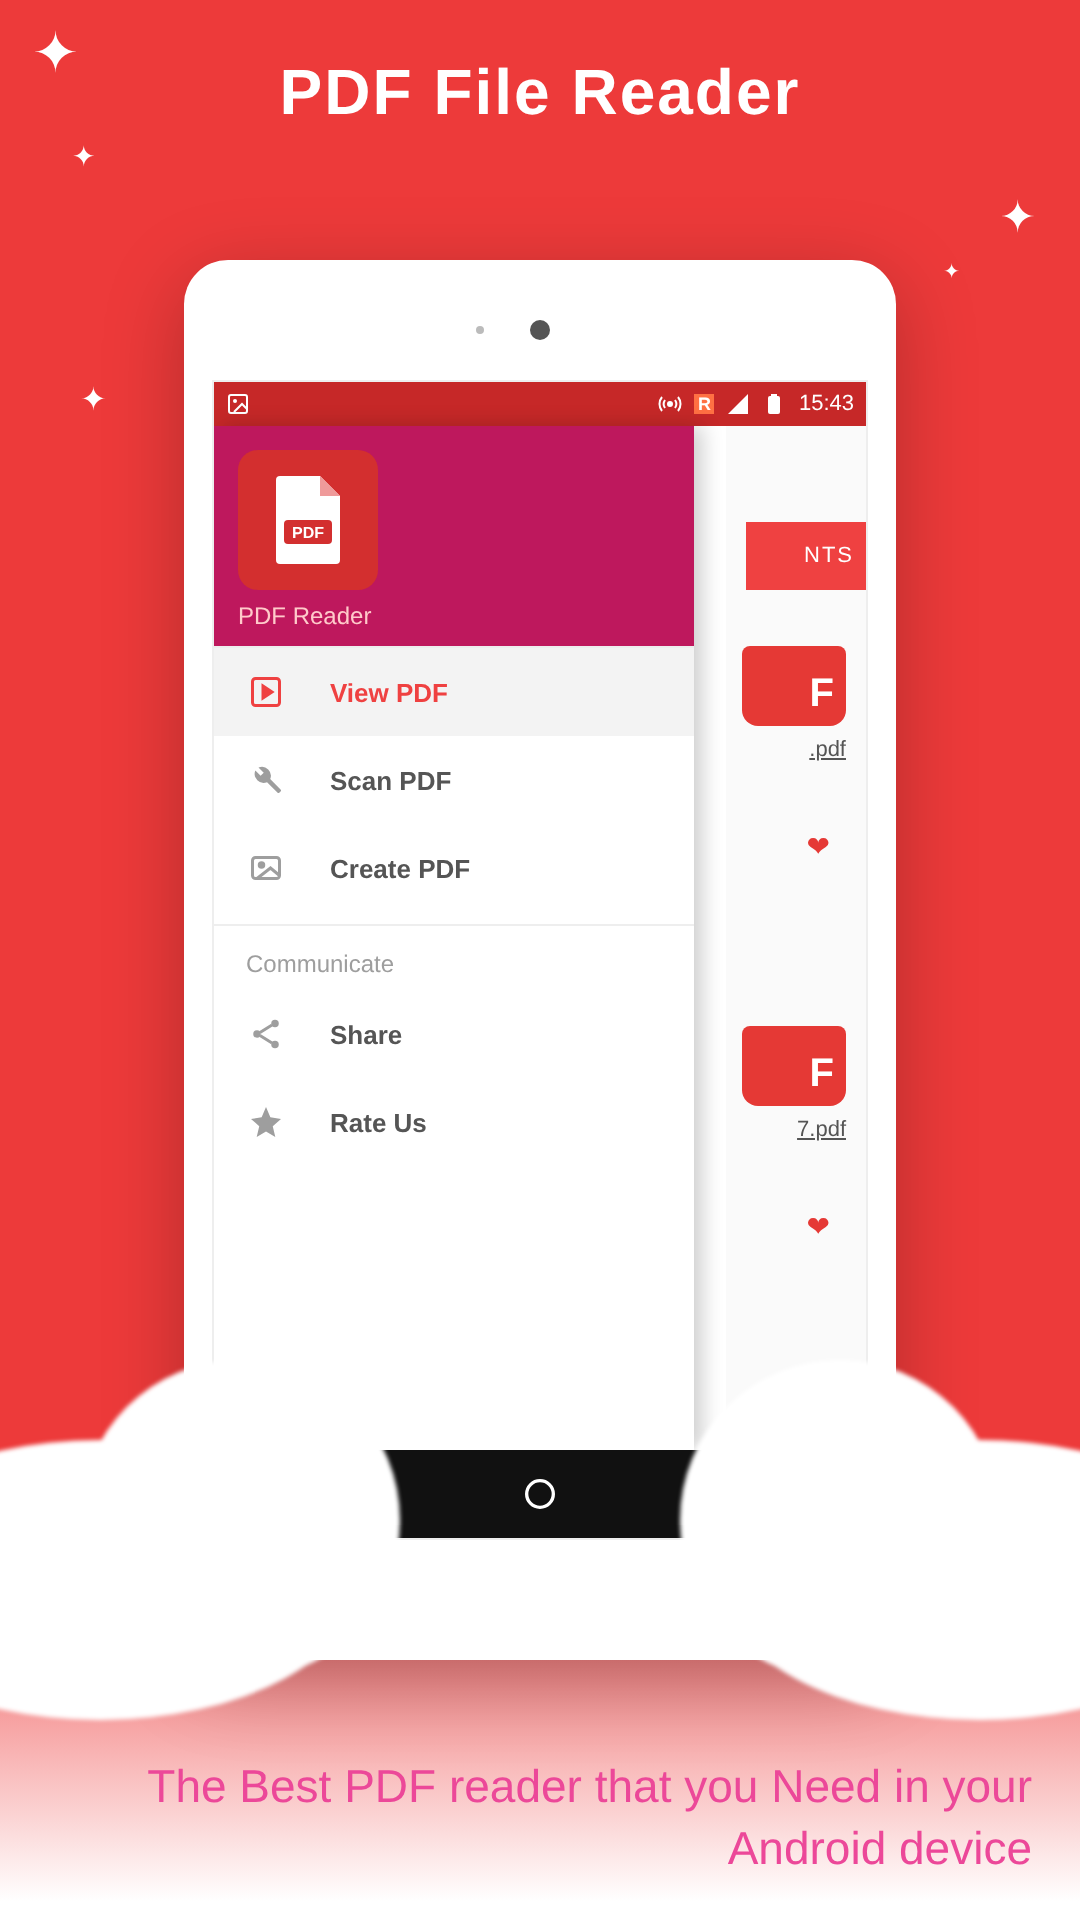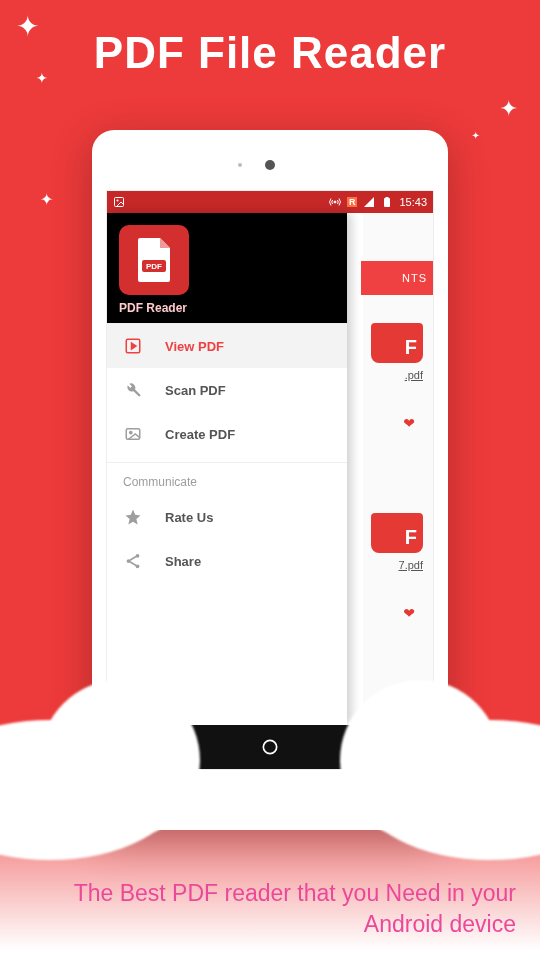--- a/index.html
+++ b/index.html
@@ -11,21 +11,21 @@
     overflow: hidden;
   }
   .sparkle {
     position: absolute;
     color: #fff;
     pointer-events: none;
   }
   .promo-title {
     color: #fff;
     font-family: "Comic Sans MS", cursive, sans-serif;
-    font-size: 44px;
+    font-size: 32px;
     font-weight: bold;
     text-align: center;
     padding-top: 28px;
     letter-spacing: 1px;
   }
   .tablet {
     position: absolute;
     left: 92px; top: 130px;
     width: 356px; height: 700px;
     background: #fff;
@@ -59,21 +59,21 @@
   .sb-icon { width: 12px; height: 12px; }
   .main-bg {
     position: absolute; top: 22px; left: 0; right: 0; bottom: 44px;
     background: #fff;
   }
   .right-hint {
     position: absolute; right: 0; top: 0; bottom: 0; width: 70px;
     background: #fafafa;
   }
   .tabrow {
-    position: absolute; top: 48px; height: 34px; right: 0; width: 72px;
+    position: absolute; top: 48px; height: 34px; right: 0; width: 60px;
     background: #ef4141;
     color: #fff; font-size: 11px; letter-spacing: 1px;
     display: flex; align-items: center; justify-content: flex-end;
     padding-right: 6px;
   }
   .file-hint {
     position: absolute; right: 10px; width: 52px;
   }
   .file-hint .doc-top {
     height: 40px; background: #e53935; border-radius: 4px 4px 8px 8px;
@@ -88,33 +88,33 @@
   }
 
   .drawer {
     position: absolute; top: 22px; left: 0; bottom: 44px;
     width: 240px;
     background: #fff;
     box-shadow: 4px 0 10px rgba(0,0,0,0.2);
     display: flex; flex-direction: column;
   }
   .drawer-header {
-    background: #000000;
+    background: #be185d;
     padding: 12px 12px 8px 12px;
     color: #ffd9d9;
   }
   .app-icon-tile {
     width: 70px; height: 70px;
     background: #d32f2f;
     border-radius: 10px;
     display: flex; align-items: center; justify-content: center;
     margin-bottom: 6px;
   }
   .doc-svg { width: 40px; height: 48px; }
-  .drawer-title { font-size: 12px; color: #ffcaca; font-weight: bold; }
+  .drawer-title { font-size: 12px; color: #ffcaca; }
   .menu { background: #fff; border-top: 1px solid #eee;}
   .menu-item {
     display: flex; align-items: center;
     padding: 12px 16px;
     gap: 22px;
     font-size: 13px;
     color: #555;
     font-weight: bold;
   }
   .menu-item.selected {
@@ -257,36 +257,36 @@
               </svg>
           </span>
           <span>Create PDF</span>
         </div>
 
         <div class="section-label">Communicate</div>
 
         <div class="menu-item">
           <span class="mi-icon">
             <svg width="18" height="18" viewBox="0 0 24 24" fill="currentColor">
-                <path d="M12 2l2.9 6.9L22 10l-5.5 4.8L18.2 22 12 18.3 5.8 22l1.7-7.2L2 10l7.1-1.1z"></path>
-              </svg>
-          </span>
-          <span>Rate Us</span>
-        </div>
-        <div class="menu-item">
-          <span class="mi-icon">
-            <svg width="18" height="18" viewBox="0 0 24 24" fill="currentColor">
                 <circle cx="18" cy="5" r="2.5"></circle>
                 <circle cx="6" cy="12" r="2.5"></circle>
                 <circle cx="18" cy="19" r="2.5"></circle>
                 <path d="M8 11l8-5M8 13l8 5" stroke="currentColor" stroke-width="2"></path>
               </svg>
           </span>
           <span>Share</span>
         </div>
+        <div class="menu-item">
+          <span class="mi-icon">
+            <svg width="18" height="18" viewBox="0 0 24 24" fill="currentColor">
+                <path d="M12 2l2.9 6.9L22 10l-5.5 4.8L18.2 22 12 18.3 5.8 22l1.7-7.2L2 10l7.1-1.1z"></path>
+              </svg>
+          </span>
+          <span>Rate Us</span>
+        </div>
       </div>
     </div>
 
     <div class="nav-bar">
       <div class="nav-btn">
         <svg width="18" height="18" viewBox="0 0 24 24" fill="none" stroke="#fff" stroke-width="2">
             <path d="M15 4l-10 8 10 8z" fill="none"></path>
           </svg>
       </div>
       <div class="nav-btn">

